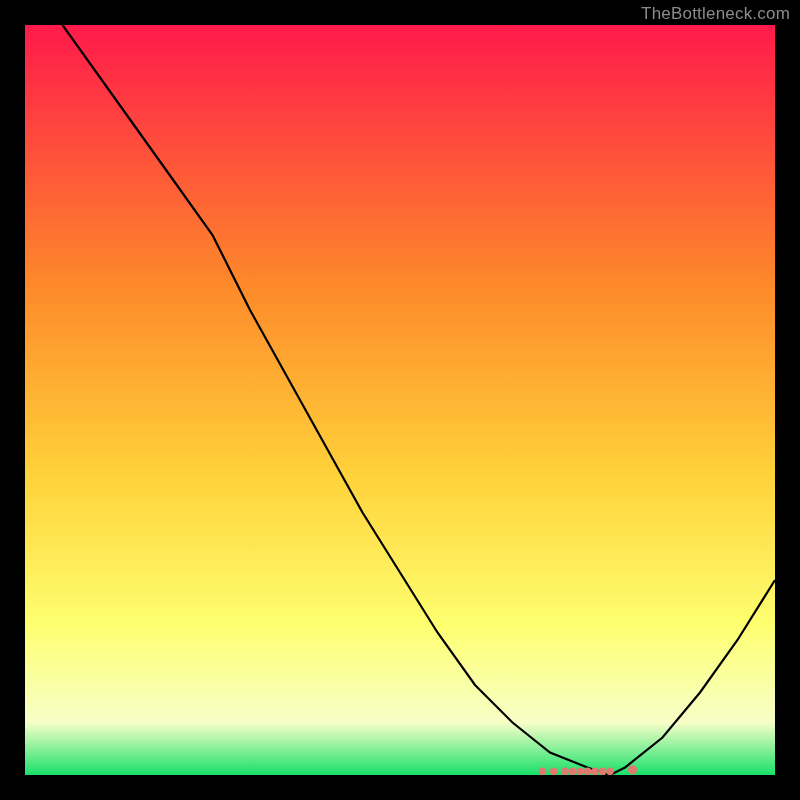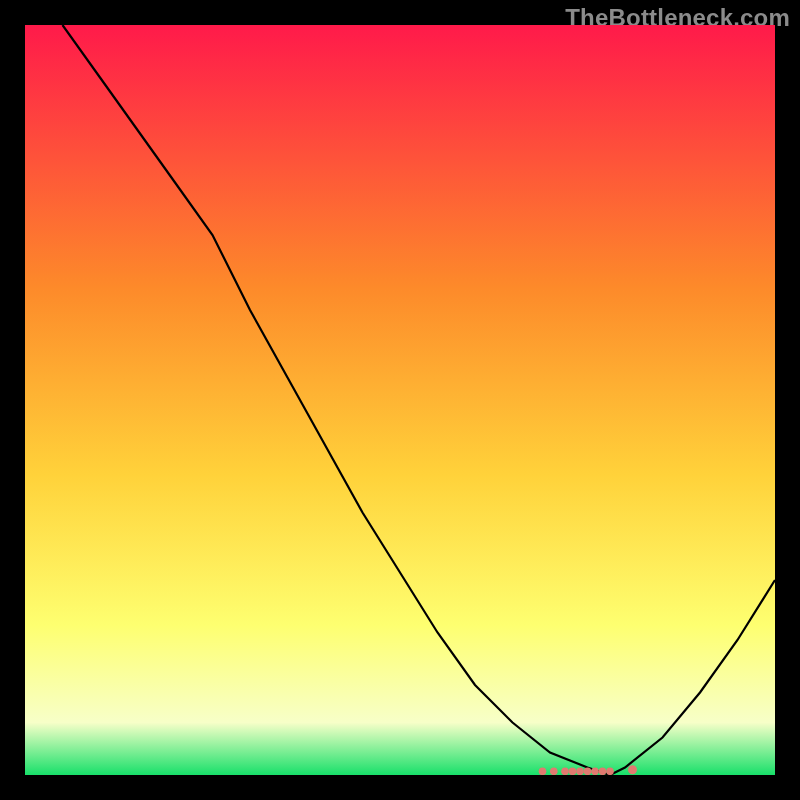--- a/index.html
+++ b/index.html
@@ -15,22 +15,22 @@
     position: relative;
     width: 800px;
     height: 800px;
     background: #000;
   }
   .watermark {
     position: absolute;
     top: 4px;
     right: 10px;
     color: #8b8b8b;
-    font-size: 24px;
-    font-weight: 700;
+    font-size: 17px;
+    font-weight: 400;
     letter-spacing: 0.2px;
     user-select: none;
   }
   .plot {
     position: absolute;
     left: 25px;
     top: 25px;
     width: 750px;
     height: 750px;
   }

